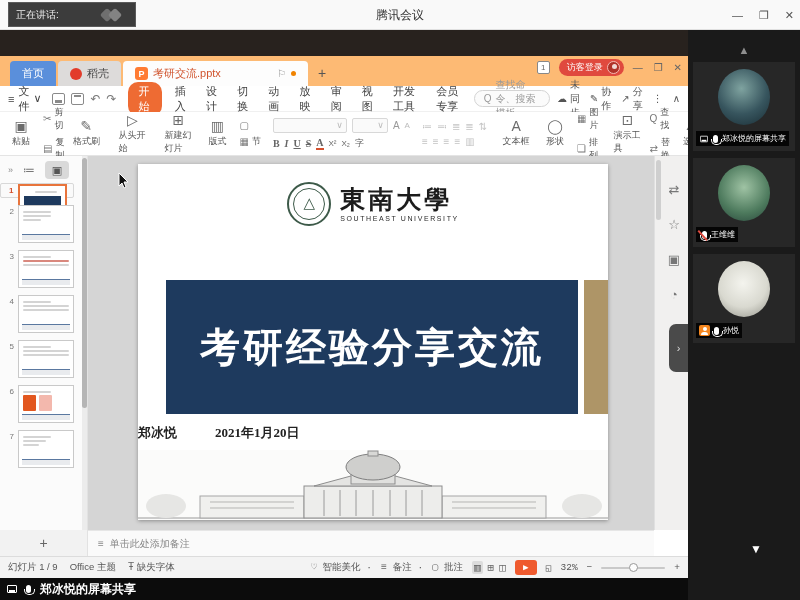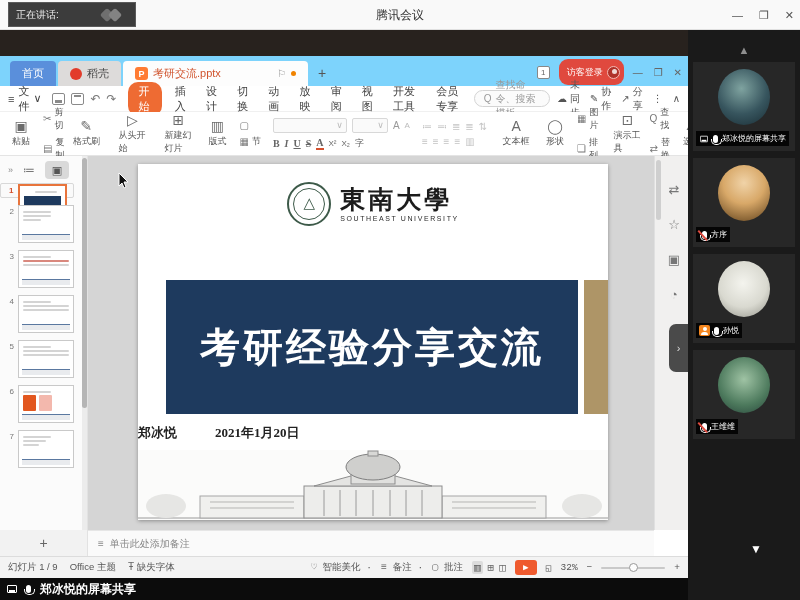--- a/index.html
+++ b/index.html
@@ -19,37 +19,37 @@
   .tb-title { position:absolute; left:300px; top:0; width:200px; height:30px; text-align:center;
               line-height:30px; font-size:12px; color:#333; }
   .tb-controls { position:absolute; right:6px; top:0; height:30px; display:flex; align-items:center; gap:16px;
                  font-size:11px; color:#555; }
   .tb-controls span { cursor:default; }
 
   
   .wps { position:absolute; left:0; top:30px; width:688px; height:570px; background:#fff; }
   .wps-dark { position:absolute; left:0; top:0; width:688px; height:26px; background:#28221e; }
 
-  .tabbar { position:absolute; left:0; top:26px; width:688px; height:30px; background:#7dd3fc;
+  .tabbar { position:absolute; left:0; top:26px; width:688px; height:30px; background:#fdba74;
             display:flex; align-items:flex-end; }
   .tab { height:25px; font-size:11px; display:flex; align-items:center; gap:5px; padding:0 12px;
          border-radius:4px 4px 0 0; color:#444; }
   .tab-home { background:#5a8fdb; color:#fff; margin-left:10px; }
   .tab-docer { background:#dddbda; margin-left:2px; }
   .docer-ic { width:12px; height:12px; border-radius:50%; background:#e23c2b; display:inline-block; }
   .tab-doc { background:#fdfdfd; width:185px; margin-left:2px; color:#d0542e; justify-content:flex-start; }
   .p-ic { width:13px; height:13px; background:#ff7b33; color:#fff; font-size:9px; font-weight:bold;
           border-radius:3px; display:flex; align-items:center; justify-content:center; }
   .tab-doc .pin { margin-left:auto; color:#9a9a9a; font-size:10px; }
   .dot-unsaved { width:5px; height:5px; border-radius:50%; background:#f08300; display:inline-block; }
   .tab-plus { font-size:14px; color:#555; padding:0 10px; height:25px; line-height:25px; }
   .tab-right { position:absolute; right:6px; top:3px; display:flex; align-items:center; gap:9px; }
   .winlist-ic { width:13px; height:13px; border:1px solid #888; border-radius:2px; font-size:8px;
                 color:#666; text-align:center; line-height:12px; background:#fff; }
-  .login-badge { background:#e0493e; color:#fff; font-size:9px; border-radius:9px; height:26px;
+  .login-badge { background:#e0493e; color:#fff; font-size:9px; border-radius:9px; height:17px;
                  display:flex; align-items:center; gap:4px; padding:0 4px 0 8px; }
   .login-badge .av { width:13px; height:13px; border-radius:50%; background:#b03229; border:1px solid #f3b9b3;
                      position:relative; }
   .login-badge .av::before { content:""; position:absolute; left:4px; top:2px; width:5px; height:5px;
                              border-radius:50%; background:#f0d8d4; }
   .wps-controls { display:flex; gap:11px; font-size:10px; color:#666; }
 
   .menubar { position:absolute; left:0; top:56px; width:688px; height:26px; background:#fff;
              display:flex; align-items:center; font-size:11px; color:#414141; padding:0 8px; gap:7px;
              border-bottom:1px solid #f0f0f0; }
@@ -586,41 +586,34 @@
     <div class="tiles">
       <div class="tile">
         <div class="avatar av1"></div>
         <div class="tile-label">
           <span class="scr"></span>
           <span class="mic"></span>
           <span>郑冰悦的屏幕共享</span>
         </div>
       </div>
       <div class="tile">
-        <div class="avatar av2"></div>
+        <div class="avatar av4"></div>
         <div class="tile-label">
           <span class="mic muted"></span>
-          <span>方序</span>
+          <span>王维维</span>
         </div>
       </div>
       <div class="tile">
         <div class="avatar av3"></div>
         <div class="tile-label">
           <span class="member"></span>
           <span class="mic"></span>
           <span>孙悦</span>
         </div>
       </div>
-      <div class="tile">
-        <div class="avatar av4"></div>
-        <div class="tile-label">
-          <span class="mic muted"></span>
-          <span>王维维</span>
-        </div>
-      </div>
     </div>
     <div class="sb-down">▼</div>
   </div>
 
   <svg class="cursor" viewBox="0 0 11 16">
     <polygon points="1,0 1,13 4,10 6,15 8,14 6,9 10,9" fill="#111" stroke="#fff" stroke-width="1"></polygon>
   </svg>
 
 </div>
 

